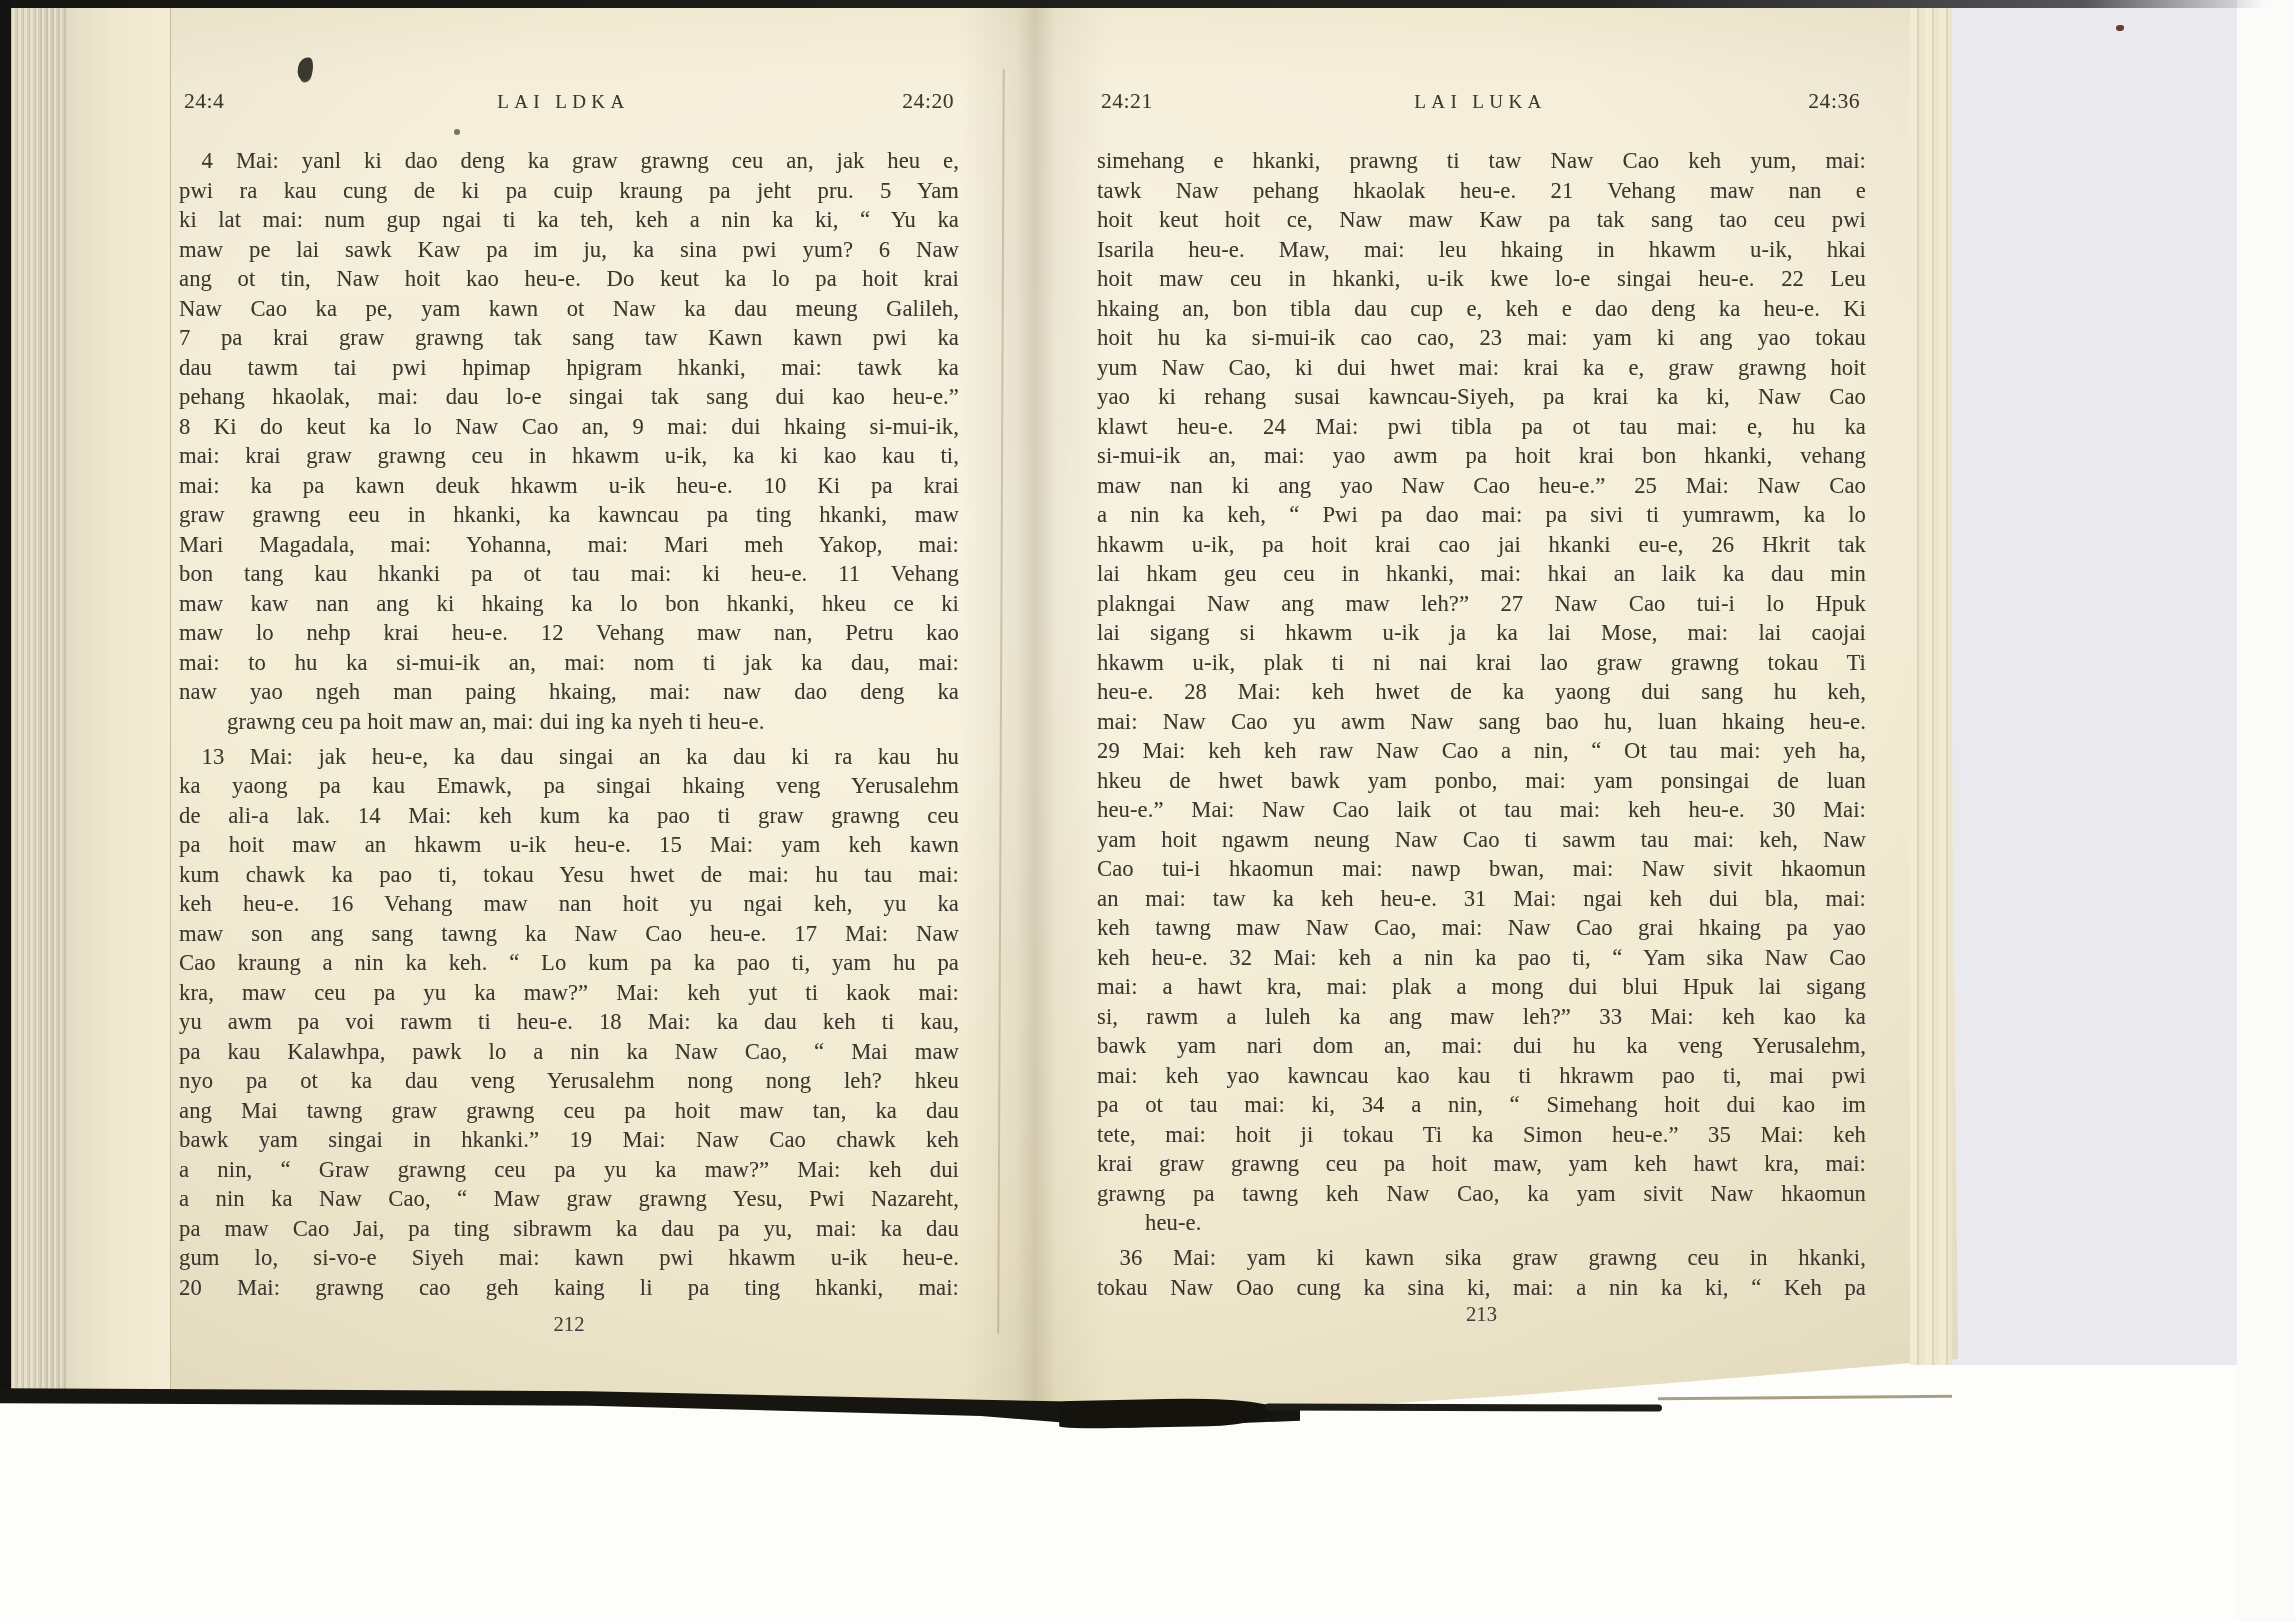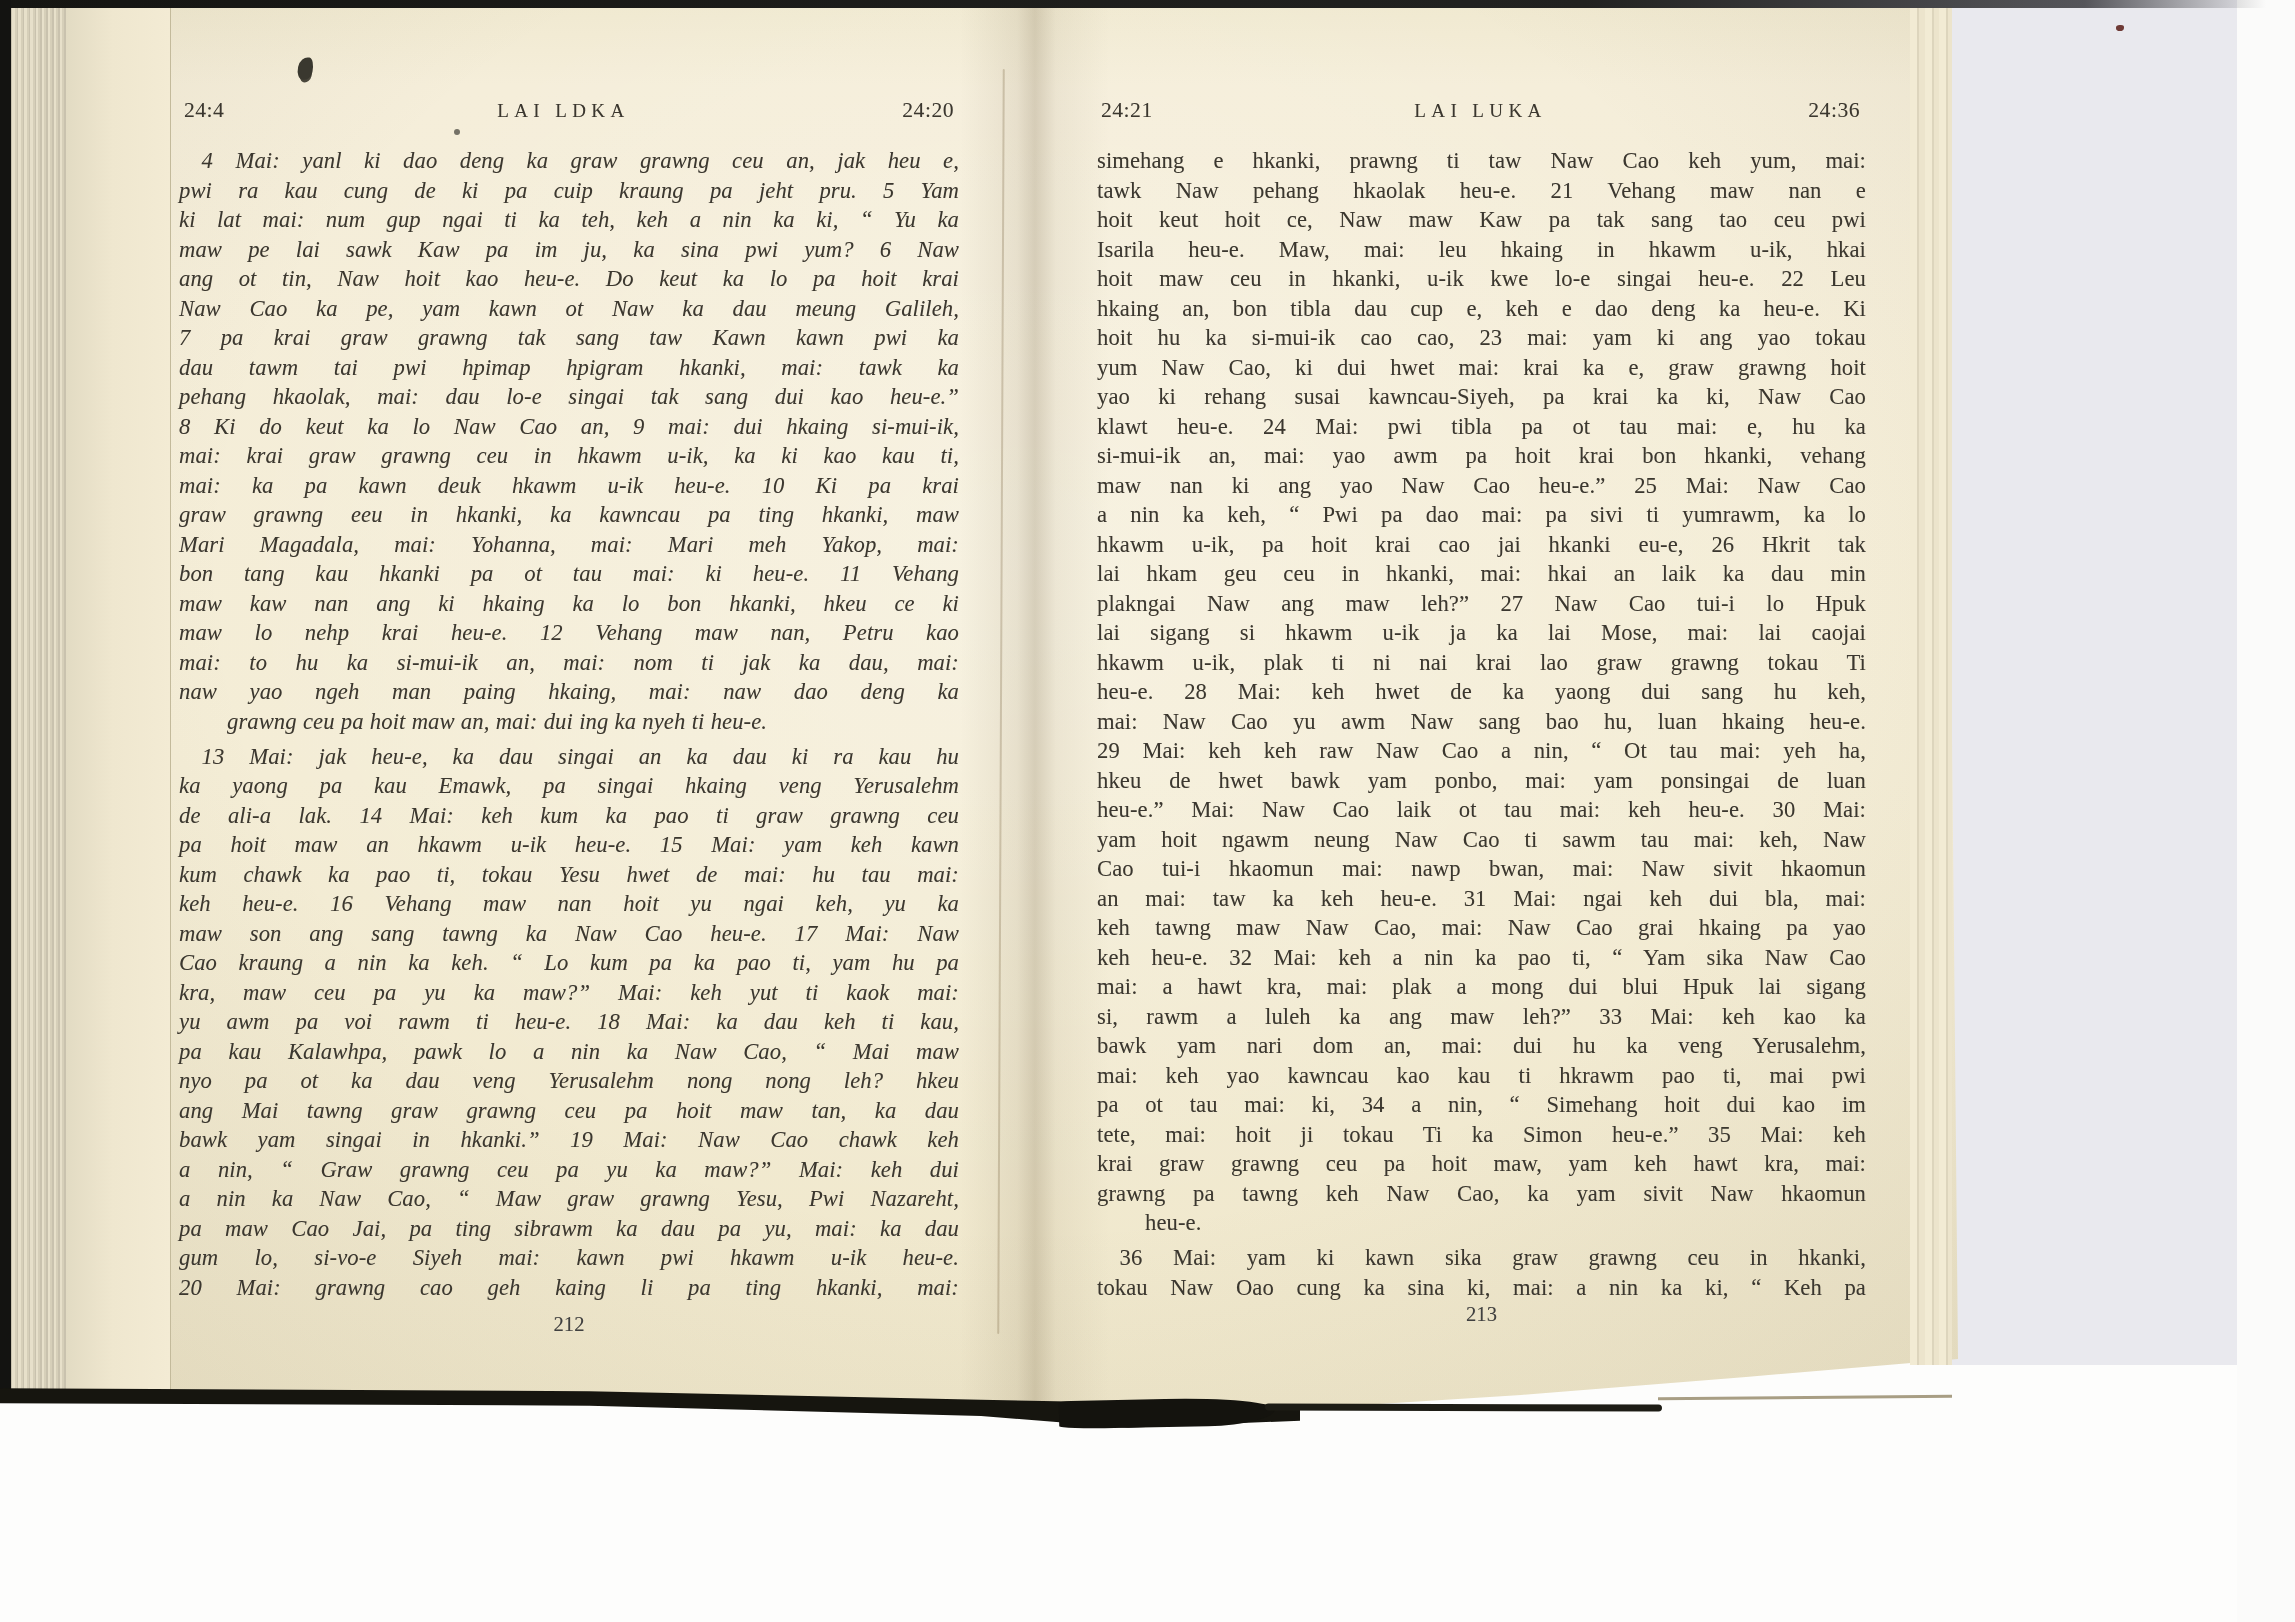--- a/index.html
+++ b/index.html
@@ -43,29 +43,29 @@
     border-radius:10% 90% 55% 45%/10% 80% 100% 20%;transform:rotate(-1.2deg);}
   .bottom-line-dark{position:absolute;left:1265px;top:1404px;width:397px;height:7.4px;background:#1d1c15;border-radius:3.9px;transform:rotate(0.15deg);}
   .bottom-line-tan{position:absolute;left:1658px;top:1396px;width:294px;height:3.4px;background:#a89e84;transform:rotate(-0.5deg);}
   
   .ink-blot{position:absolute;left:298px;top:57px;width:14.7px;height:22.6px;background:#3a382f;
     border-radius:60% 40% 55% 45%/50% 60% 40% 50%;transform:rotate(12deg);box-shadow:1.5px 3.9px 0 -1.5px #4a473c;}
   .ink-dot{position:absolute;left:454px;top:129px;width:5.9px;height:5.9px;background:#55524a;border-radius:50%;opacity:.8;}
   .red-speck{position:absolute;left:2116px;top:24.5px;width:8.3px;height:6.4px;background:#6e3a36;border-radius:50% 40% 60% 50%;}
 
   
-  .header-row{position:absolute;top:98px;display:flex;justify-content:space-between;align-items:baseline;
+  .header-row{position:absolute;top:89px;display:flex;justify-content:space-between;align-items:baseline;
     color:#3b372f;font-size:21.6px;letter-spacing:0.5px;text-shadow:0.2px 0.4px 0 rgba(59,55,47,0.22);}
   .header-row .title{font-size:19px;letter-spacing:5.4px;}
   #left-header{left:184px;width:770px;}
   #right-header{left:1101px;width:759px;}
 
   .page-text{position:absolute;top:146px;color:#3b372f;font-size:22.6px;line-height:29.5px;
     letter-spacing:0.1px;word-spacing:0.5px;text-shadow:0.2px 0.4px 0 rgba(59,55,47,0.22);}
-  #left-text{left:179px;width:780px;font-style:italic;}
+  #left-text{left:179px;width:780px;}
   #right-text{left:1097px;width:769px;}
   .line{text-align:justify;text-align-last:justify;}
   .para-end-line{text-align-last:left;margin-left:48px;}
   .indent-first{text-indent:22.6px;}
   .para-gap{height:5.9px;}
 
   .page-number{position:absolute;text-align:center;color:#404040;font-size:20.6px;
     text-shadow:0.2px 0.4px 0 rgba(59,55,47,0.22);}
   #left-page-number{left:179px;width:780px;top:1313px;}
   #right-page-number{left:1097px;width:769px;top:1303px;}

